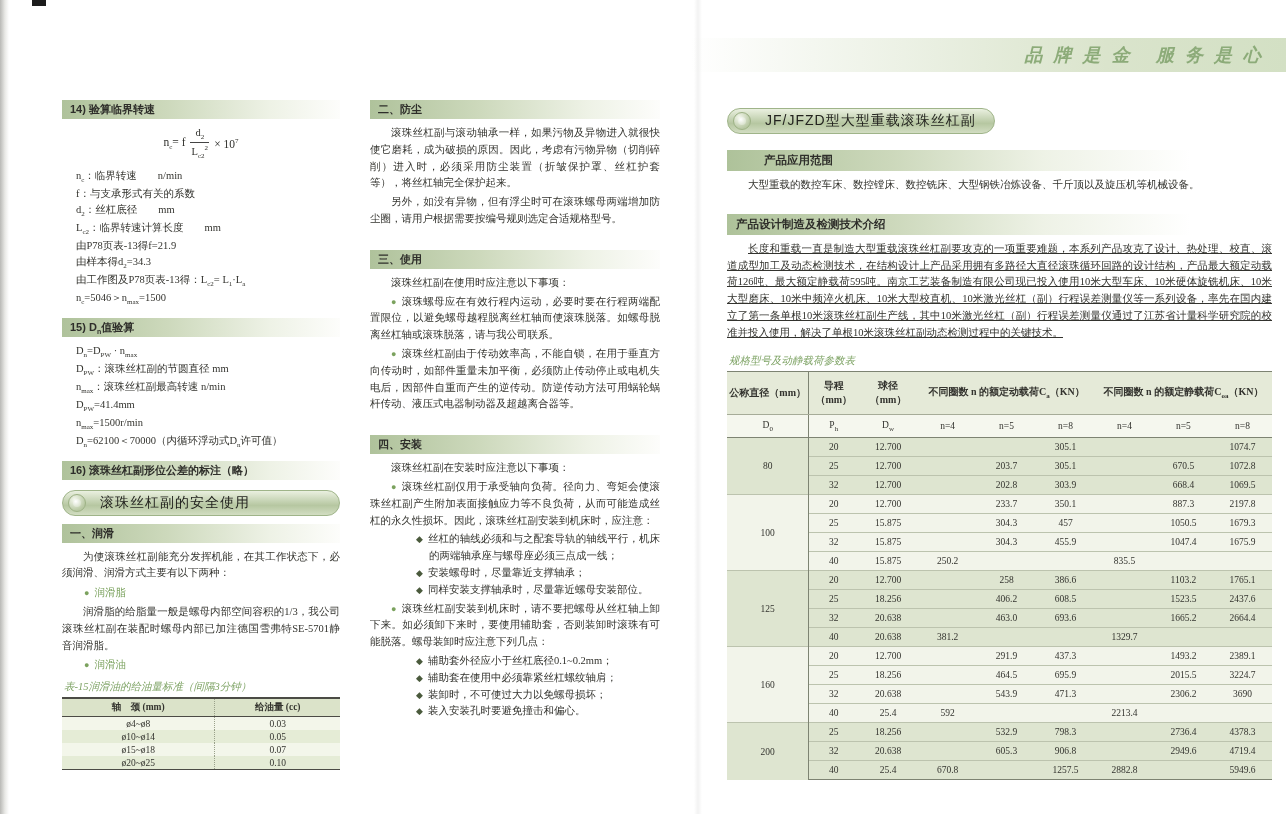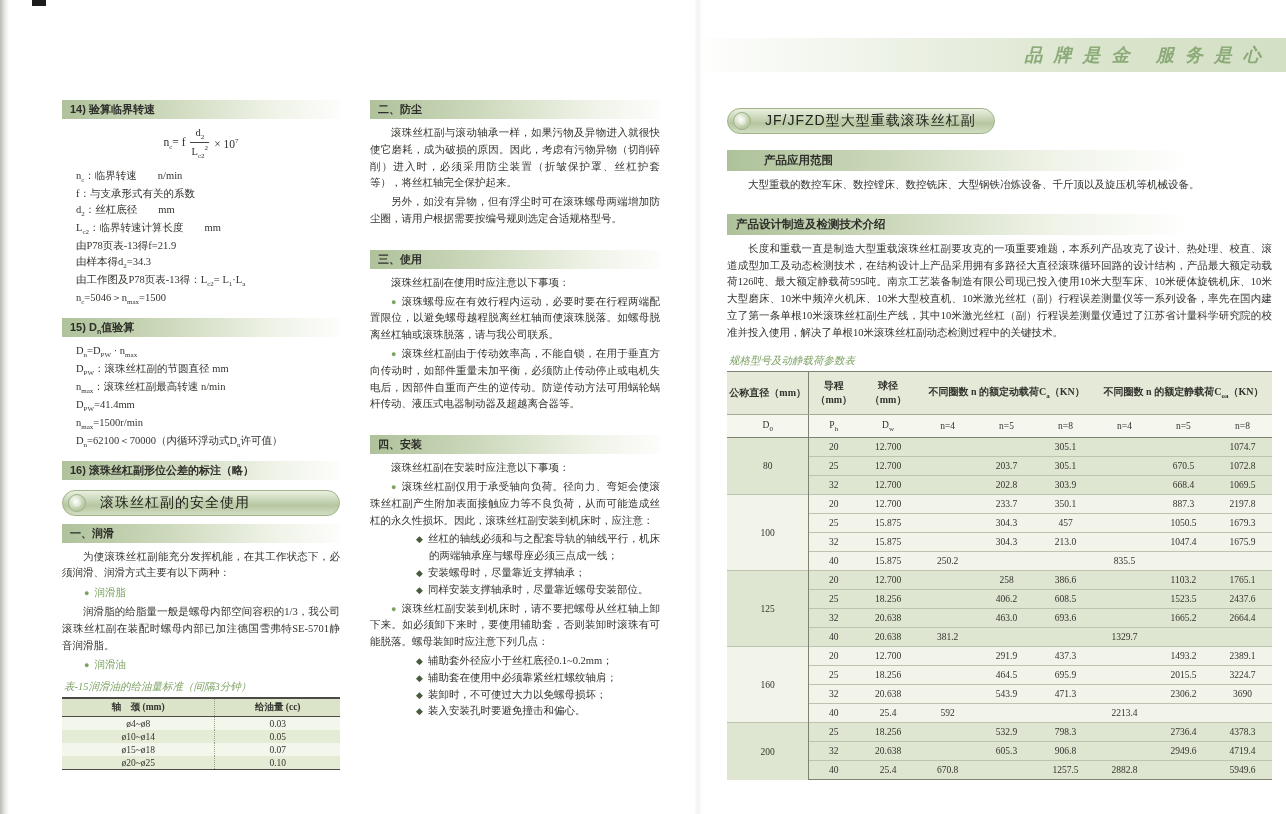--- a/index.html
+++ b/index.html
@@ -219,21 +219,21 @@
   <div class="col col-right">
     <div class="pill pill-right" style="margin-top:0;">
       <span class="pill-dot"></span>
       <span class="pill-text">JF/JFZD型大型重载滚珠丝杠副</span>
     </div>
 
     <div class="bar bar-r" style="margin-top:16px;padding-left:37px;">产品应用范围</div>
     <p class="para">大型重载的数控车床、数控镗床、数控铣床、大型钢铁冶炼设备、千斤顶以及旋压机等机械设备。</p>
 
     <div class="bar bar-r" style="margin-top:20px;">产品设计制造及检测技术介绍</div>
-    <p class="para" style="margin-top:6px;">长度和重载一直是制造大型重载滚珠丝杠副要攻克的一项重要难题，本系列产品攻克了设计、热处理、校直、滚道成型加工及动态检测技术，在结构设计上产品采用拥有多路径大直径滚珠循环回路的设计结构，产品最大额定动载荷126吨、最大额定静载荷595吨。南京工艺装备制造有限公司现已投入使用10米大型车床、10米硬体旋铣机床、10米大型磨床、10米中频淬火机床、10米大型校直机、10米激光丝杠（副）行程误差测量仪等一系列设备，率先在国内建立了第一条单根10米滚珠丝杠副生产线，其中10米激光丝杠（副）行程误差测量仪通过了江苏省计量科学研究院的校准并投入使用，解决了单根10米滚珠丝杠副动态检测过程中的关键技术。</p>
+    <p class="para" style="margin-top:6px;text-decoration:underline;">长度和重载一直是制造大型重载滚珠丝杠副要攻克的一项重要难题，本系列产品攻克了设计、热处理、校直、滚道成型加工及动态检测技术，在结构设计上产品采用拥有多路径大直径滚珠循环回路的设计结构，产品最大额定动载荷126吨、最大额定静载荷595吨。南京工艺装备制造有限公司现已投入使用10米大型车床、10米硬体旋铣机床、10米大型磨床、10米中频淬火机床、10米大型校直机、10米激光丝杠（副）行程误差测量仪等一系列设备，率先在国内建立了第一条单根10米滚珠丝杠副生产线，其中10米激光丝杠（副）行程误差测量仪通过了江苏省计量科学研究院的校准并投入使用，解决了单根10米滚珠丝杠副动态检测过程中的关键技术。</p>
 
     <div class="caption" style="margin-top:12px;">规格型号及动静载荷参数表</div>
 
     <table class="load-table">
       <colgroup>
         <col style="width:15%">
           <col style="width:9%">
           <col style="width:11%">
         <col style="width:10.8%">
           <col style="width:10.8%">
@@ -313,21 +313,21 @@
             <td>457</td>
             <td></td>
             <td>1050.5</td>
             <td>1679.3</td>
           </tr>
           <tr class="g-light">
             <td>32</td>
             <td>15.875</td>
             <td></td>
             <td>304.3</td>
-            <td>213.0</td>
+            <td>455.9</td>
             <td></td>
             <td>1047.4</td>
             <td>1675.9</td>
           </tr>
           <tr class="g-light">
             <td>40</td>
             <td>15.875</td>
             <td>250.2</td>
             <td></td>
             <td></td>

